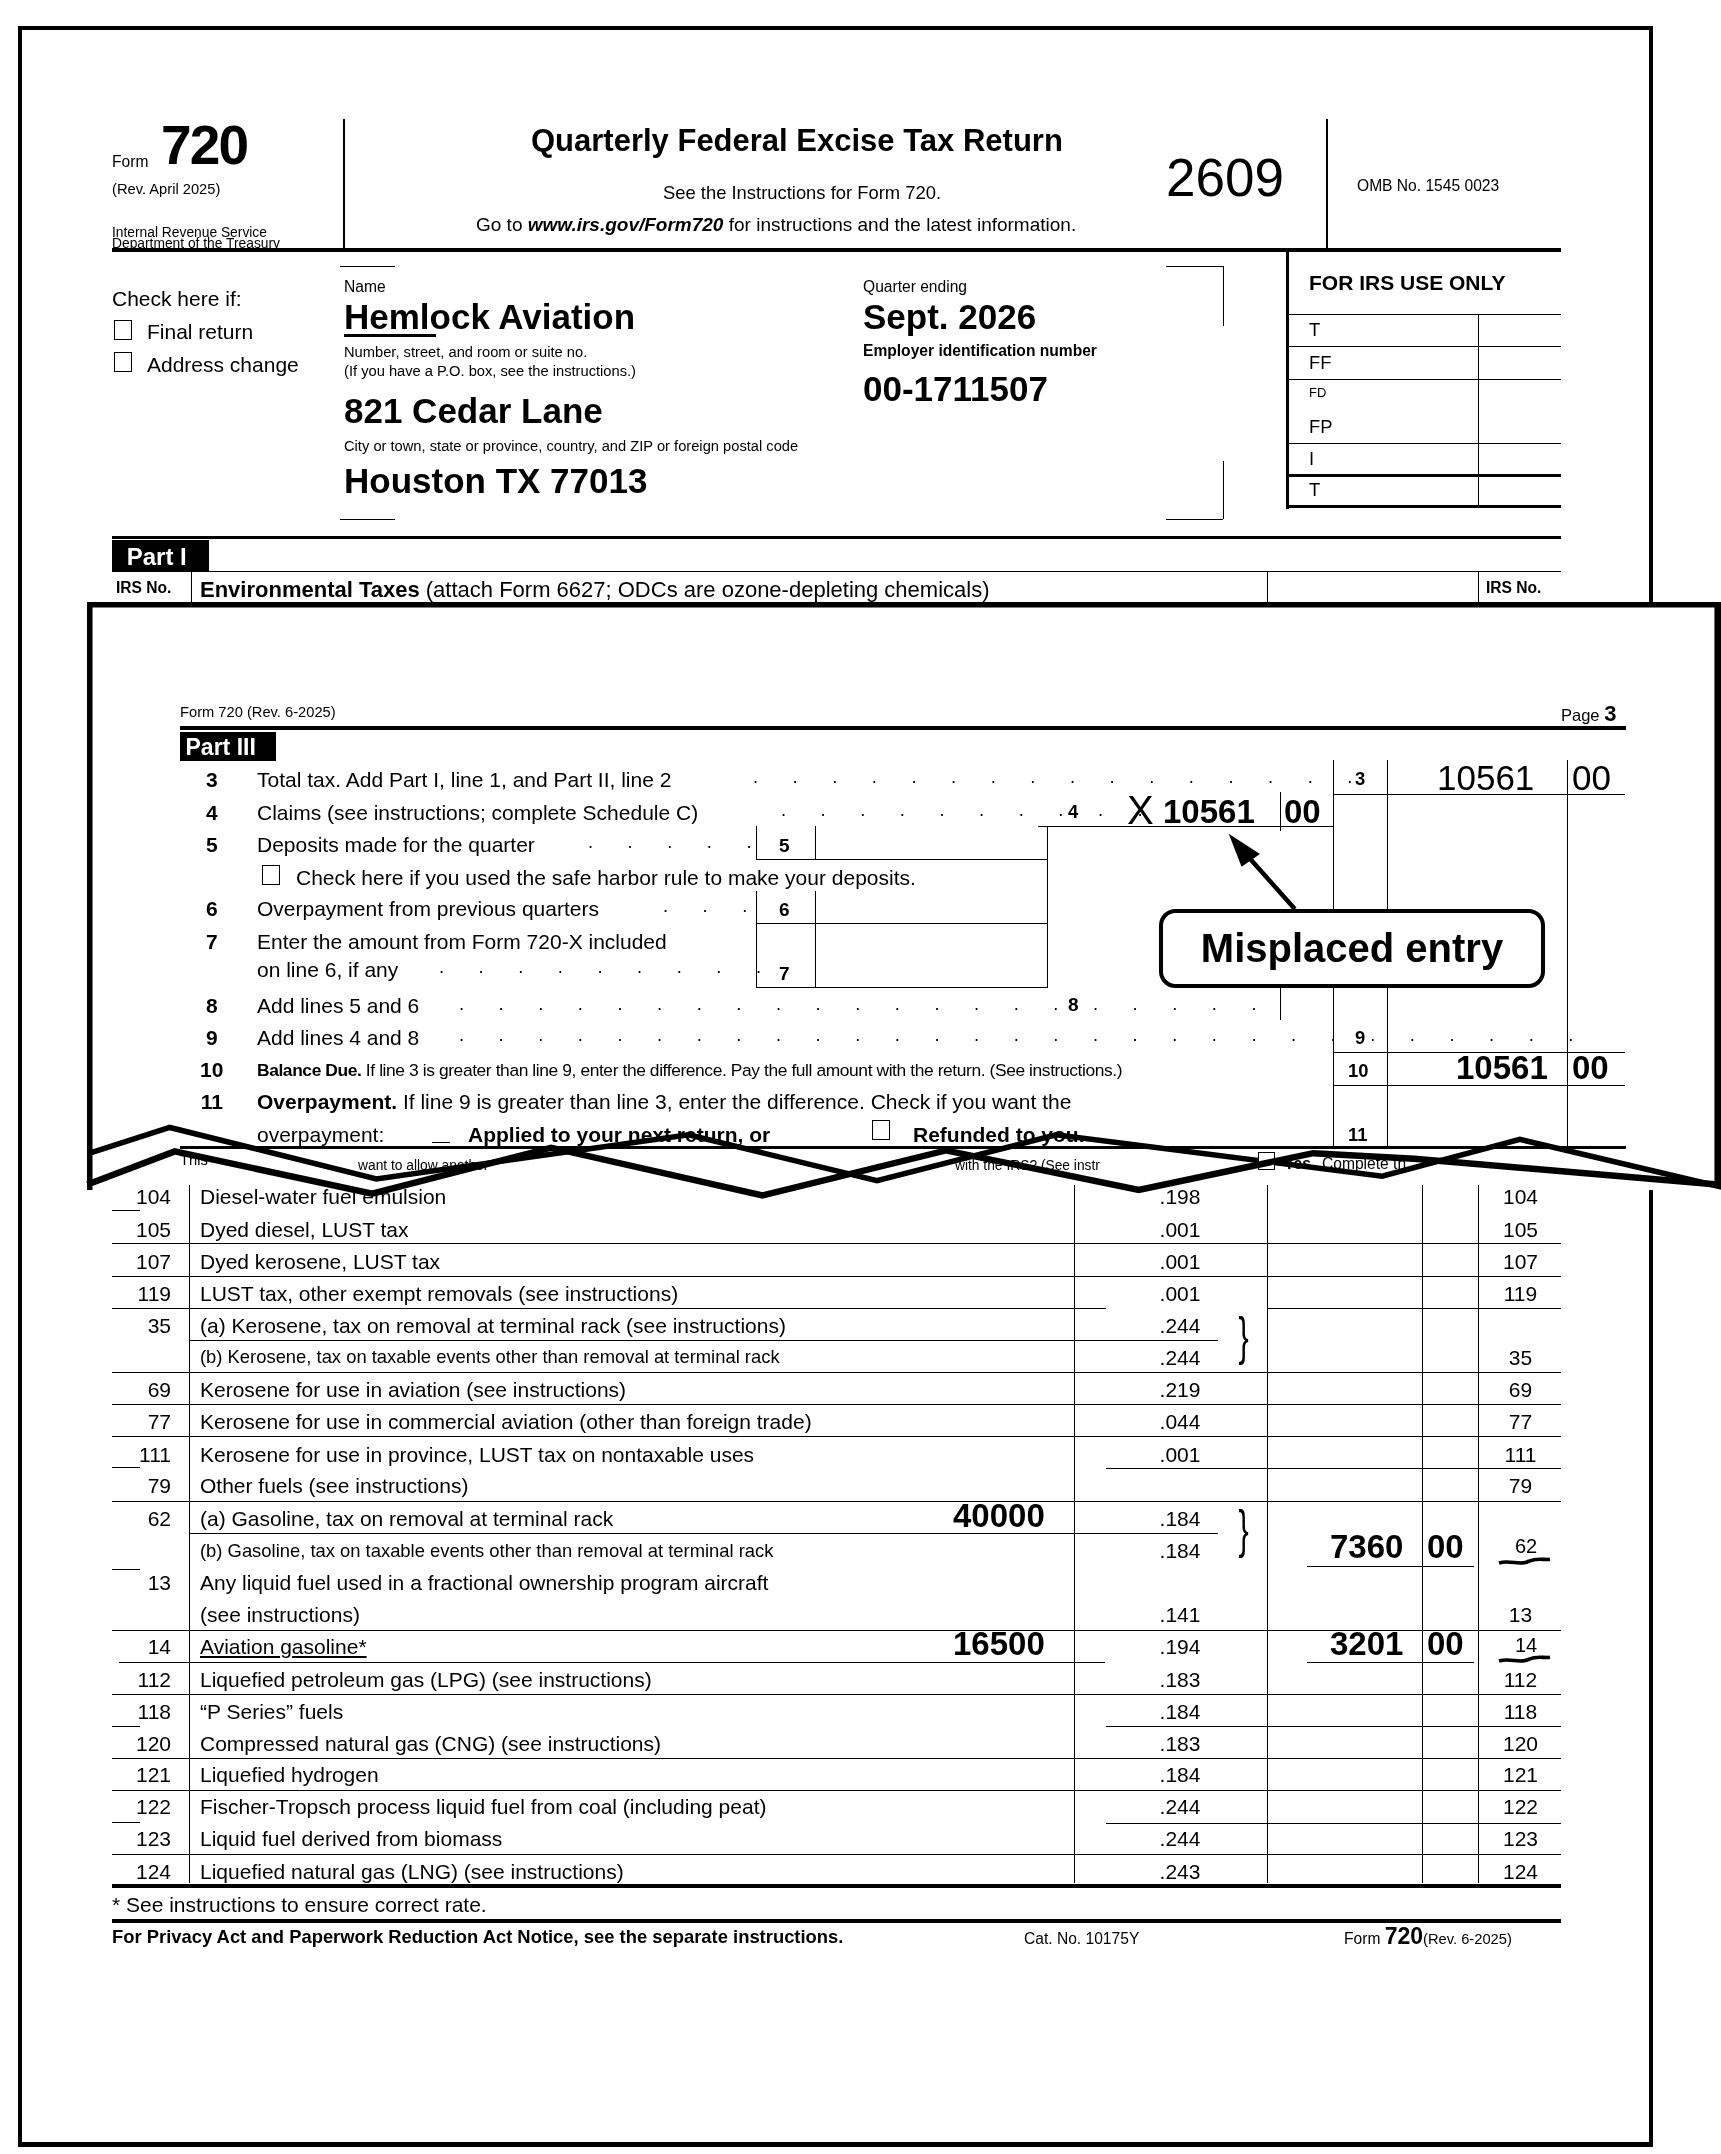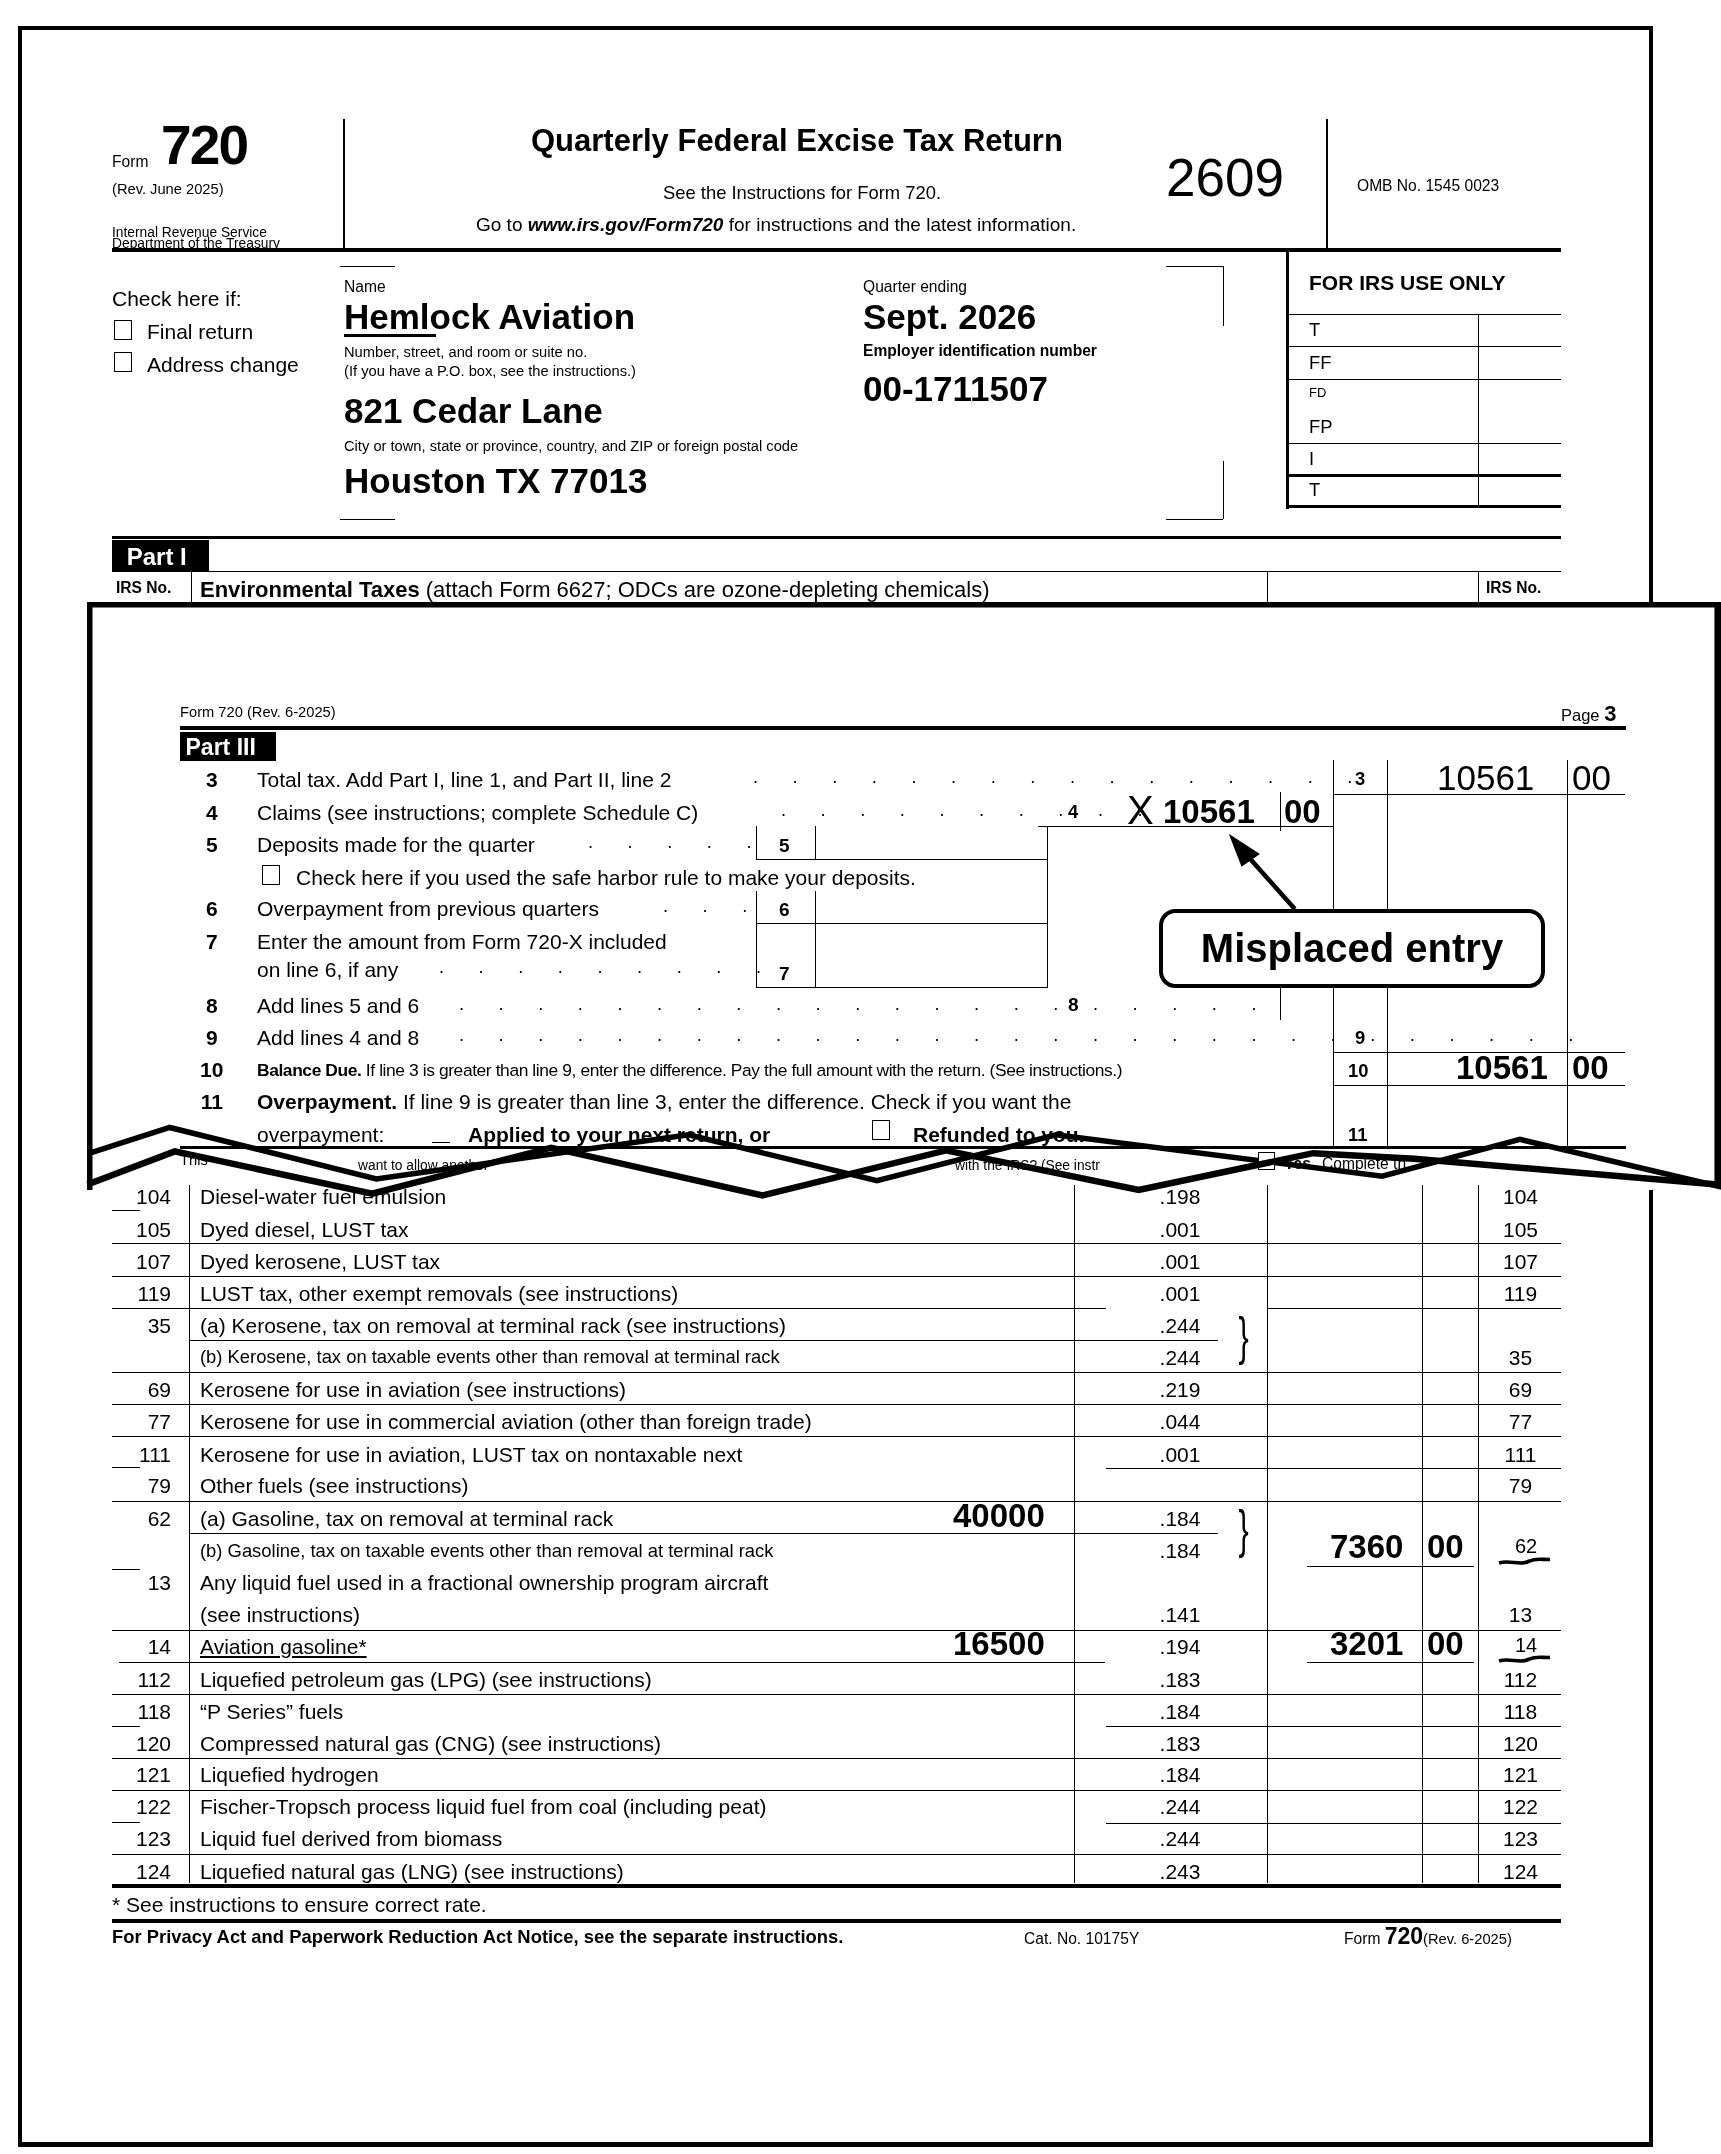--- a/index.html
+++ b/index.html
@@ -28,21 +28,21 @@
   .brace { font-size: 51px; font-weight: normal; transform: scaleX(0.6); }
 </style>
 </head>
 <body>
 
 <div class="page-frame"></div>
 
 <div>
   <span class="t" style="left:112px;top:154px;font-size:15.6px;">Form</span>
   <span class="t bold" style="left:161px;top:118px;font-size:55px;letter-spacing:-1.8px;">720</span>
-  <span class="t" style="left:112px;top:182px;font-size:14.7px;">(Rev. June 2025)</span>
+  <span class="t" style="left:112px;top:182px;font-size:14.7px;">(Rev. April 2025)</span>
   <span class="t" style="left:112px;top:209px;font-size:13.8px;margin-top:28px;">Department of the Treasury</span>
   <span class="t" style="left:112px;top:226px;font-size:13.8px;">Internal Revenue Service</span>
   <div class="vline" style="left:343px;top:119px;height:129px;border-left-width:2.8px;"></div>
 
   <span class="t bold" style="left:531px;top:125px;font-size:31px;">Quarterly Federal Excise Tax Return</span>
   <span class="t" style="left:663px;top:184px;font-size:18.4px;">See the Instructions for Form 720.</span>
   <span class="t" style="left:476px;top:215px;font-size:19px;"><span>Go to </span><i class="bold">www.irs.gov/Form720</i><span> for instructions and the latest information.</span></span>
   <span class="t" style="left:1166px;top:151px;font-size:53px;">2609</span>
 
   <div class="vline" style="left:1326px;top:119px;height:129px;border-left-width:2.8px;"></div>
@@ -292,21 +292,21 @@
   <div>
     <span class="t irs-l" style="left:125px;top:1411px;">77</span>
     <span class="t row-t" style="left:200px;top:1411px;">Kerosene for use in commercial aviation (other than foreign trade)</span>
     <span class="t rate" style="left:1125px;top:1411px;">.044</span>
     <span class="t irs-r" style="left:1493px;top:1411px;">77</span>
   </div>
   <div class="hline" style="left:112px;top:1436px;width:1449px;"></div>
 
   <div>
     <span class="t irs-l" style="left:125px;top:1444px;">111</span>
-    <span class="t row-t" style="left:200px;top:1444px;">Kerosene for use in aviation, LUST tax on nontaxable next</span>
+    <span class="t row-t" style="left:200px;top:1444px;">Kerosene for use in province, LUST tax on nontaxable uses</span>
     <span class="t rate" style="left:1125px;top:1444px;">.001</span>
     <span class="t irs-r" style="left:1493px;top:1444px;">111</span>
   </div>
   <div class="hline" style="left:112px;top:1467px;width:27.5px;"></div>
   <div class="hline" style="left:1106px;top:1468px;width:455px;"></div>
 
   <div>
     <span class="t irs-l" style="left:125px;top:1475px;">79</span>
     <span class="t row-t" style="left:200px;top:1475px;">Other fuels (see instructions)</span>
     <span class="t irs-r" style="left:1493px;top:1475px;">79</span>

